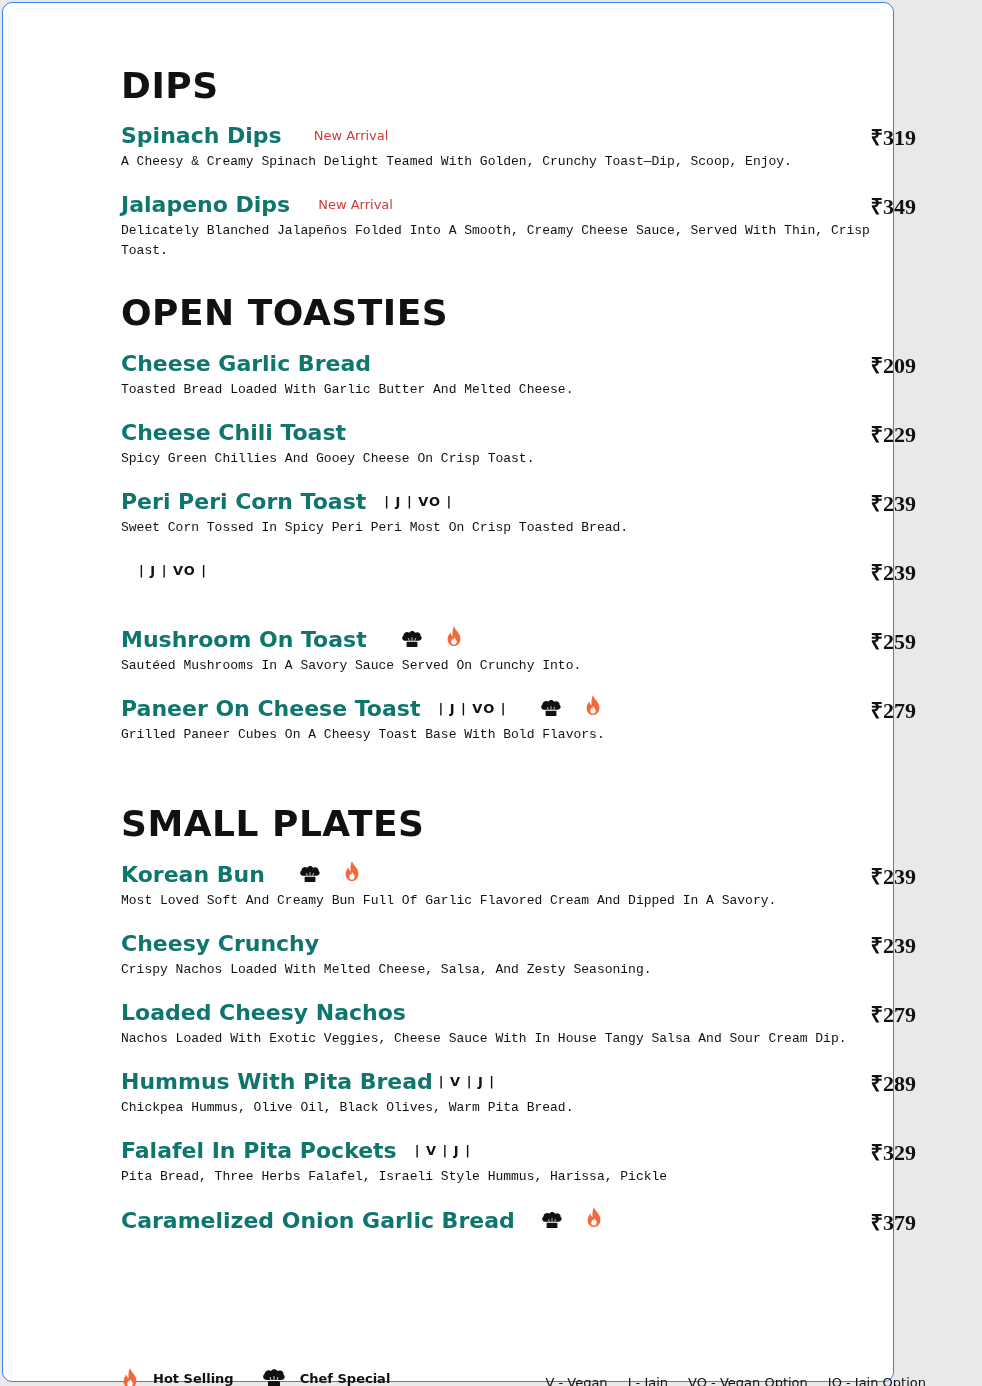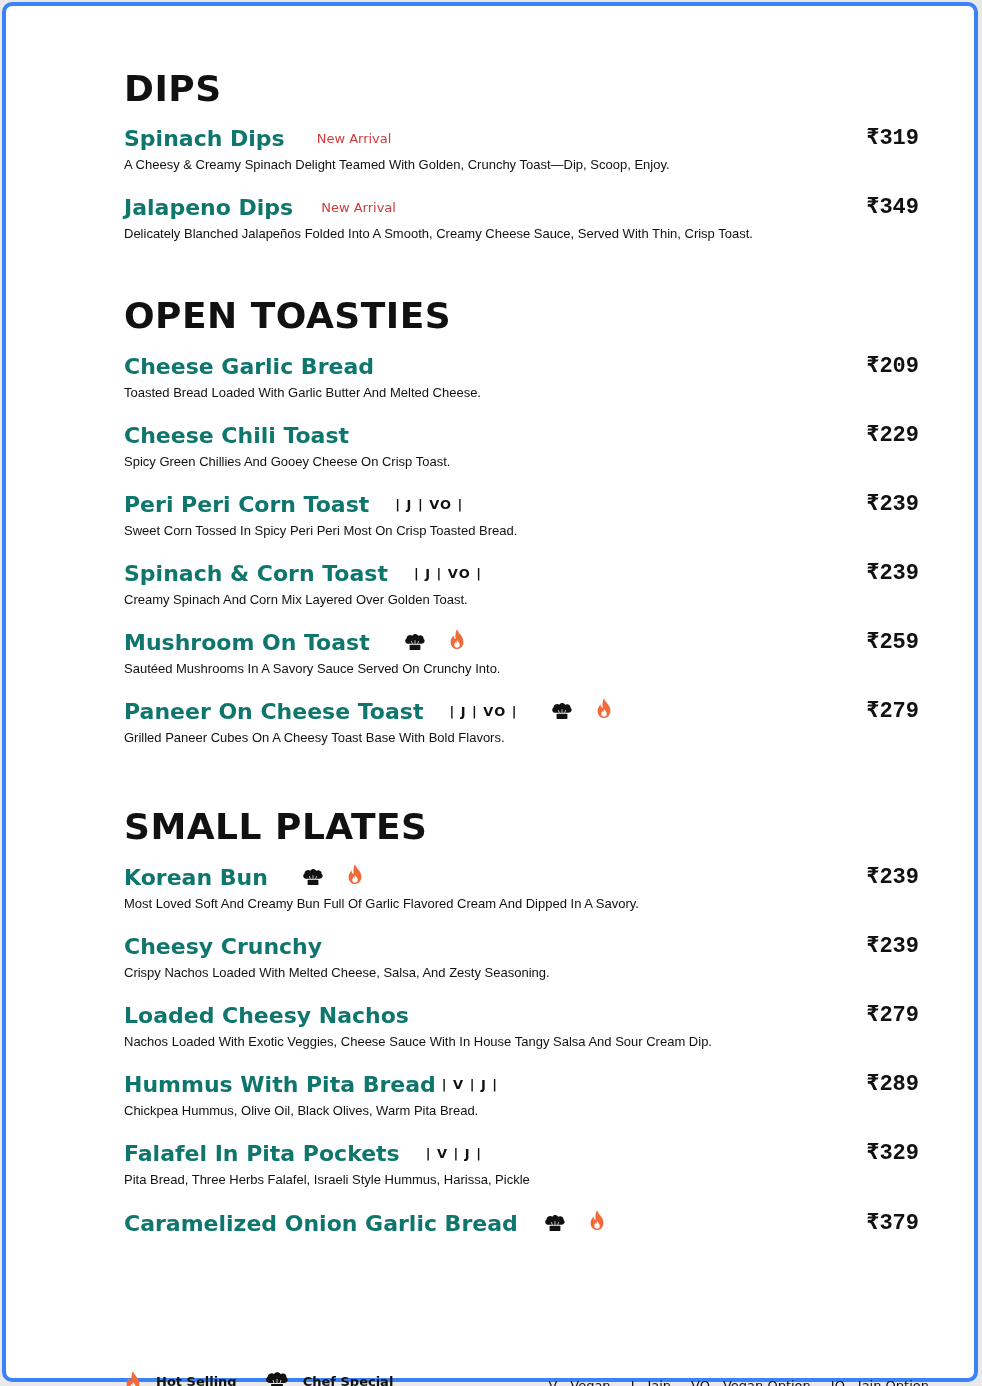--- a/index.html
+++ b/index.html
@@ -1,34 +1,34 @@
 <!DOCTYPE html>
 <html><head>
 <meta charset="utf-8">
 <style>
   html, body { margin: 0; padding: 0; background: #e9e9e9; }
   body { width: 982px; height: 1386px; position: relative; font-family: "Liberation Sans", "DejaVu Sans", sans-serif; color: #111; }
   .page {
-    position: absolute; left: 2px; top: 2px; width: 976px; height: 1380px;
-    background: #fff; border-radius: 10px; border: 4px solid #3b82f6; box-sizing: border-box;
+    position: absolute; left: 2px; top: 2px; width: 892px; height: 1380px;
+    background: #fff; border-radius: 10px; border: 1px solid #3b82f6; box-sizing: border-box;
   }
   .section-title {
     position: absolute; left: 118px; margin: 0;
     font-family: "DejaVu Sans", sans-serif; font-weight: bold; font-size: 36px; letter-spacing: 0.5px; color: #111;
   }
   .item { position: absolute; left: 118px; width: 795px; }
   .item-name-row { display: flex; align-items: center; height: 28px; }
   .item-name { font-family: "DejaVu Sans", sans-serif; font-weight: bold; font-size: 22px; color: #0f766e; white-space: nowrap; }
   .tag-new { color: #d03a3a; font-size: 13px; margin-left: 32px; font-family: "DejaVu Sans", sans-serif; }
-  .diet { font-family: "DejaVu Sans", sans-serif; font-size: 13px; font-weight: bold; margin-left: 26px; letter-spacing: 1px; }
+  .diet { font-family: "DejaVu Sans", sans-serif; font-size: 13px; font-weight: bold; margin-left: 18px; letter-spacing: 1px; }
   .diet.tight { margin-left: 6px; }
   .icon-chef { display: inline-block; width: 22px; height: 18px; margin-left: 34px; }
   .icon-fire { display: inline-block; width: 18px; height: 22px; margin-left: 22px; margin-top: -6px; }
-  .price { position: absolute; right: 0; top: 0; font-family: Liberation Mono, monospace; font-weight: bold; font-size: 22px; color: #111; }
-  .desc { font-family: Liberation Sans, sans-serif; font-size: 13px; color: #111; margin-top: 3px; line-height: 20px; }
+  .price { position: absolute; right: 0; top: 0; font-family: Liberation Serif, serif; font-weight: bold; font-size: 22px; color: #111; }
+  .desc { font-family: Liberation Mono, monospace; font-size: 13px; color: #111; margin-top: 3px; line-height: 20px; }
   .legend { position: absolute; left: 118px; top: 1364px; width: 805px; height: 30px; }
   .legend-left { position: absolute; left: 0; top: 0; display: flex; align-items: center; }
   .legend-left .lg-label { font-family: "DejaVu Sans", sans-serif; font-weight: bold; font-size: 13px; margin-left: 14px; margin-right: 28px; }
   .legend-right { position: absolute; right: 0; top: 8px; display: flex; gap: 20px; }
   .legend-right span { font-family: "DejaVu Sans", sans-serif; font-weight: normal; font-size: 13px; }
 </style>
 </head>
 <body>
 
 <svg width="0" height="0" style="position:absolute">
@@ -89,25 +89,23 @@
     <div class="item-name-row">
       <span class="item-name">Peri Peri Corn Toast</span>
       <span class="diet">| J | VO |</span>
     </div>
     <span class="price">₹239</span>
     <div class="desc">Sweet Corn Tossed In Spicy Peri Peri Most On Crisp Toasted Bread.</div>
   </div>
 
   <div class="item" style="top:553px">
     <div class="item-name-row">
-      <span class="item-name">Spinach &amp; Corn Toast</span>
       <span class="diet">| J | VO |</span>
     </div>
     <span class="price">₹239</span>
-    <div class="desc">Creamy Spinach And Corn Mix Layered Over Golden Toast.</div>
   </div>
 
   <div class="item" style="top:622px">
     <div class="item-name-row">
       <span class="item-name">Mushroom On Toast</span>
       <svg class="icon-chef">
           <use href="#chef"></use>
         </svg>
       <svg class="icon-fire">
           <use href="#fire"></use>

